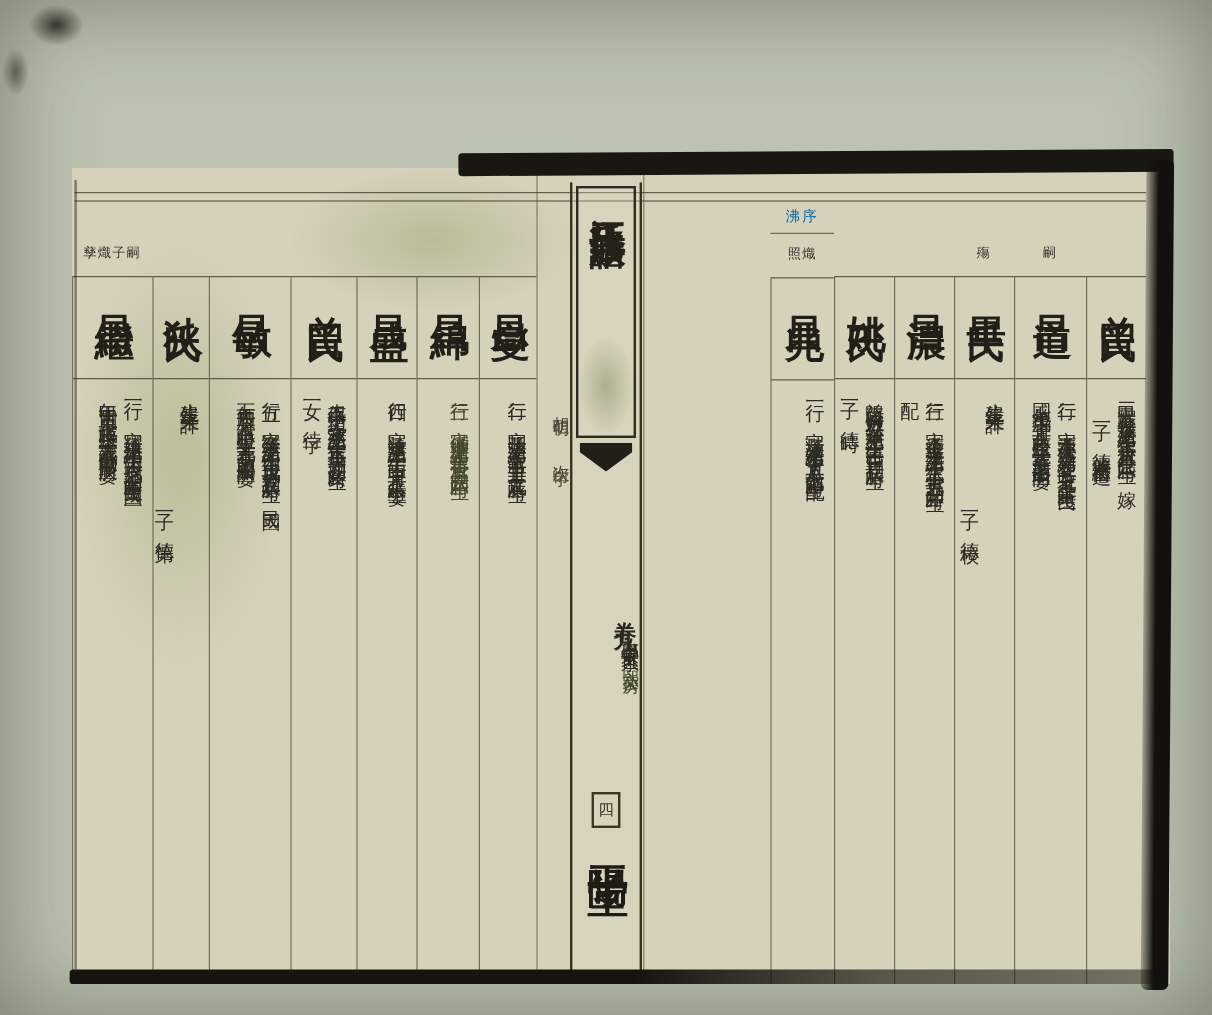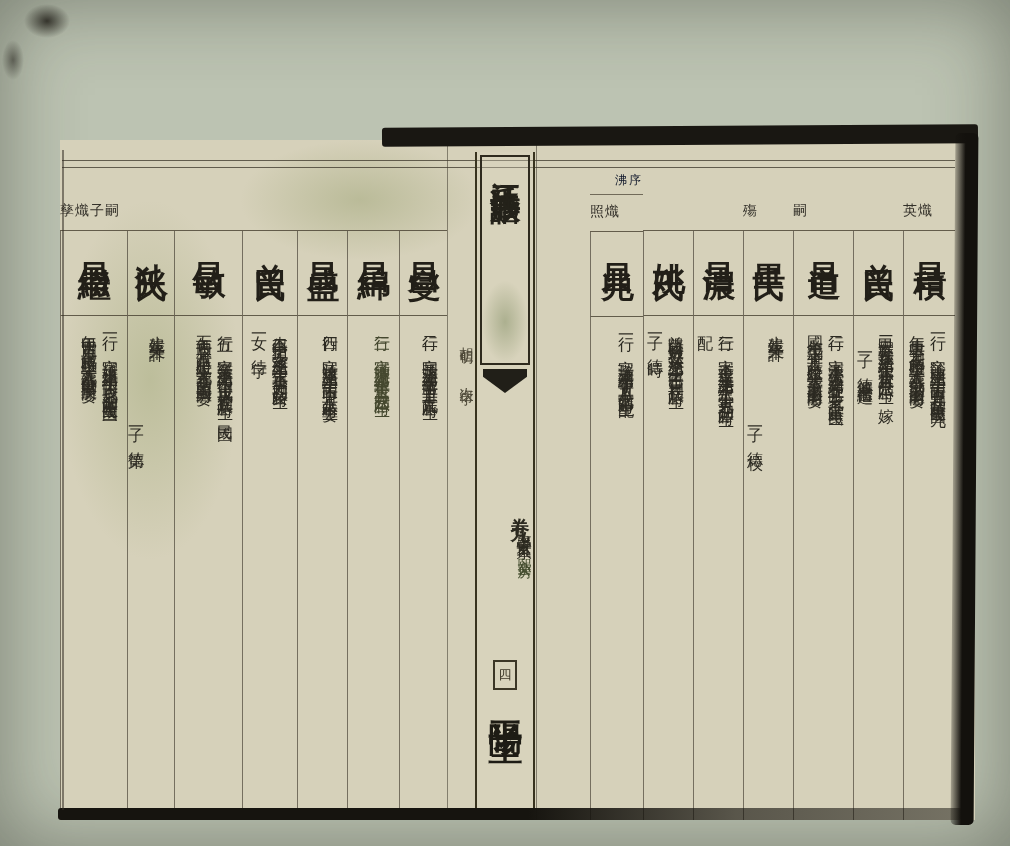--- a/index.html
+++ b/index.html
@@ -21,24 +21,24 @@
       radial-gradient(closest-side at 800px 520px, rgba(148,158,110,.35), rgba(148,158,110,0)) ,
       radial-gradient(closest-side at 860px 140px, rgba(150,158,112,.30), rgba(150,158,112,0));
     background-size:320px 220px,300px 330px,200px 320px,190px 280px,220px 240px,200px 420px,420px 160px,260px 260px,240px 200px;
     background-repeat:no-repeat;}
   .sheet-inner{position:absolute;inset:0;display:flex;flex-direction:row;}
   .rule{position:absolute;left:2px;right:20px;height:1px;background:rgba(58,52,40,.75);}
   .rule1{top:20px;} .rule2{top:27px;}
   
   .halfpage{display:flex;flex-direction:row-reverse;height:100%;}
   .block{display:flex;flex-direction:column;height:100%;box-sizing:border-box;padding-top:28px;}
-  .ann1{height:26px;min-height:26px;font-size:12px;text-align:right;color:#0f172a;
+  .ann1{height:26px;min-height:26px;font-size:12px;text-align:center;color:#0369a1;
     line-height:24px;letter-spacing:2px;overflow:hidden;}
   .ann1:not(:empty){border-bottom:1px solid rgba(70,63,48,.7);}
-  .ann2{height:36px;min-height:36px;font-size:14px;color:#34312а;
+  .ann2{height:36px;min-height:36px;font-size:11px;text-align:center;color:#34312а;
     color:#34312a;line-height:34px;letter-spacing:1px;border-bottom:1px solid rgba(70,63,48,.8);overflow:hidden;}
   .pname{height:84px;min-height:84px;display:flex;justify-content:center;
     border-bottom:1px solid rgba(70,63,48,.8);border-left:1px solid rgba(64,58,46,.65);}
   .pname span{writing-mode:vertical-rl;text-orientation:upright;
     font-size:33px;font-weight:bold;color:#221f18;letter-spacing:4px;padding-top:6px;}
   .pbody{flex:1;writing-mode:vertical-rl;text-orientation:upright;
     border-left:1px solid rgba(64,58,46,.65);padding:7px 6px 0 0;box-sizing:border-box;}
   .pline{font-size:16px;line-height:21px;letter-spacing:2.5px;color:#2c2a22;}
   .pline:empty{display:none;}
   .pline.olive{color:#45482f;}
@@ -188,31 +188,20 @@
               <span class="bra">熙文公房</span>
           </div>
           <div class="seal">四</div>
           <div class="hall">
             <span>平陽堂</span>
           </div>
         </div>
       </div>
 
       <div class="halfpage" style="width:418px">
-        <div class="block" style="width:52px">
-          <div class="ann1"></div>
-          <div class="ann2">英熾</div>
-          <div class="pname">
-              <span>昌積</span>
-            </div>
-          <div class="pbody">
-            <div class="pline">行一　字餘山清光緒二十二年丙申五月初三寅時生民國九</div>
-            <div class="pline">年庚申十二月初七未時歿年二十五葬鐵公坳老山老向娶</div>
-          </div>
-        </div>
         <div class="block" style="width:50px">
           <div class="ann1"></div>
           <div class="ann2"></div>
           <div class="pname">
               <span>曾氏</span>
             </div>
           <div class="pbody">
             <div class="pline">三甲耀春公孫女清光緒十六年庚寅八月十六巳時生　嫁</div>
             <div class="pline">　子一　德效兼繼昌道</div>
           </div>

